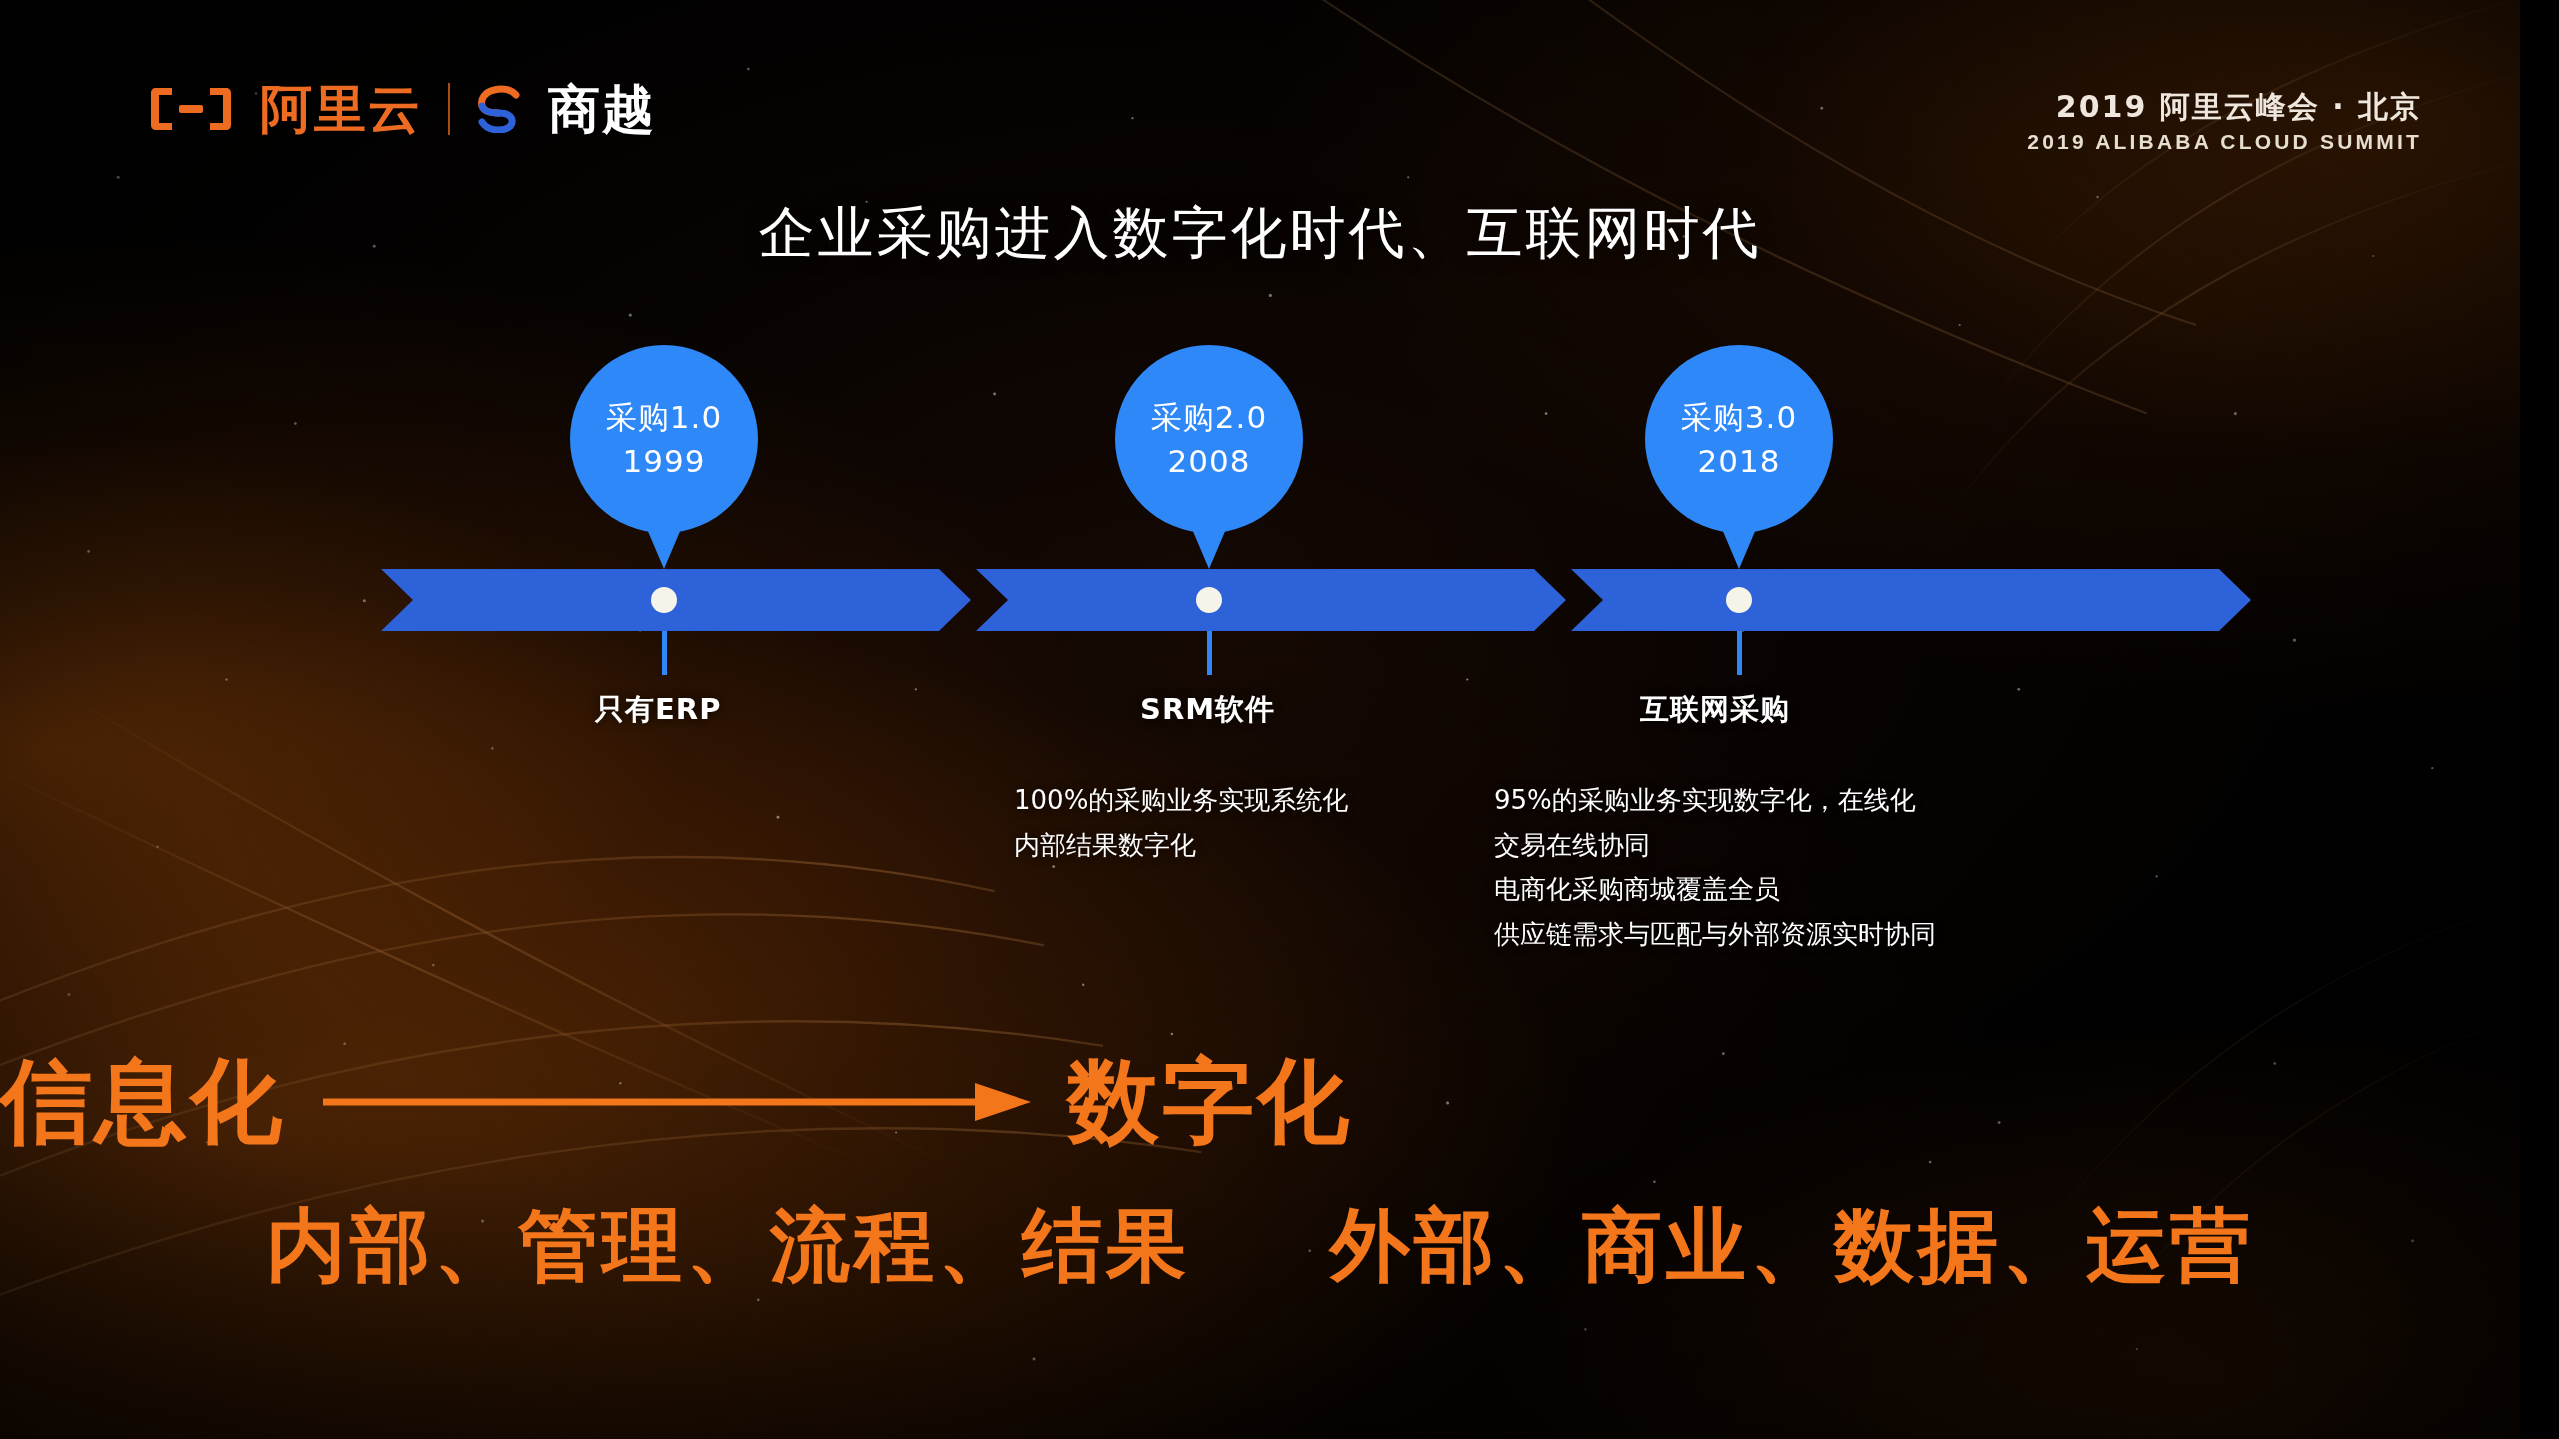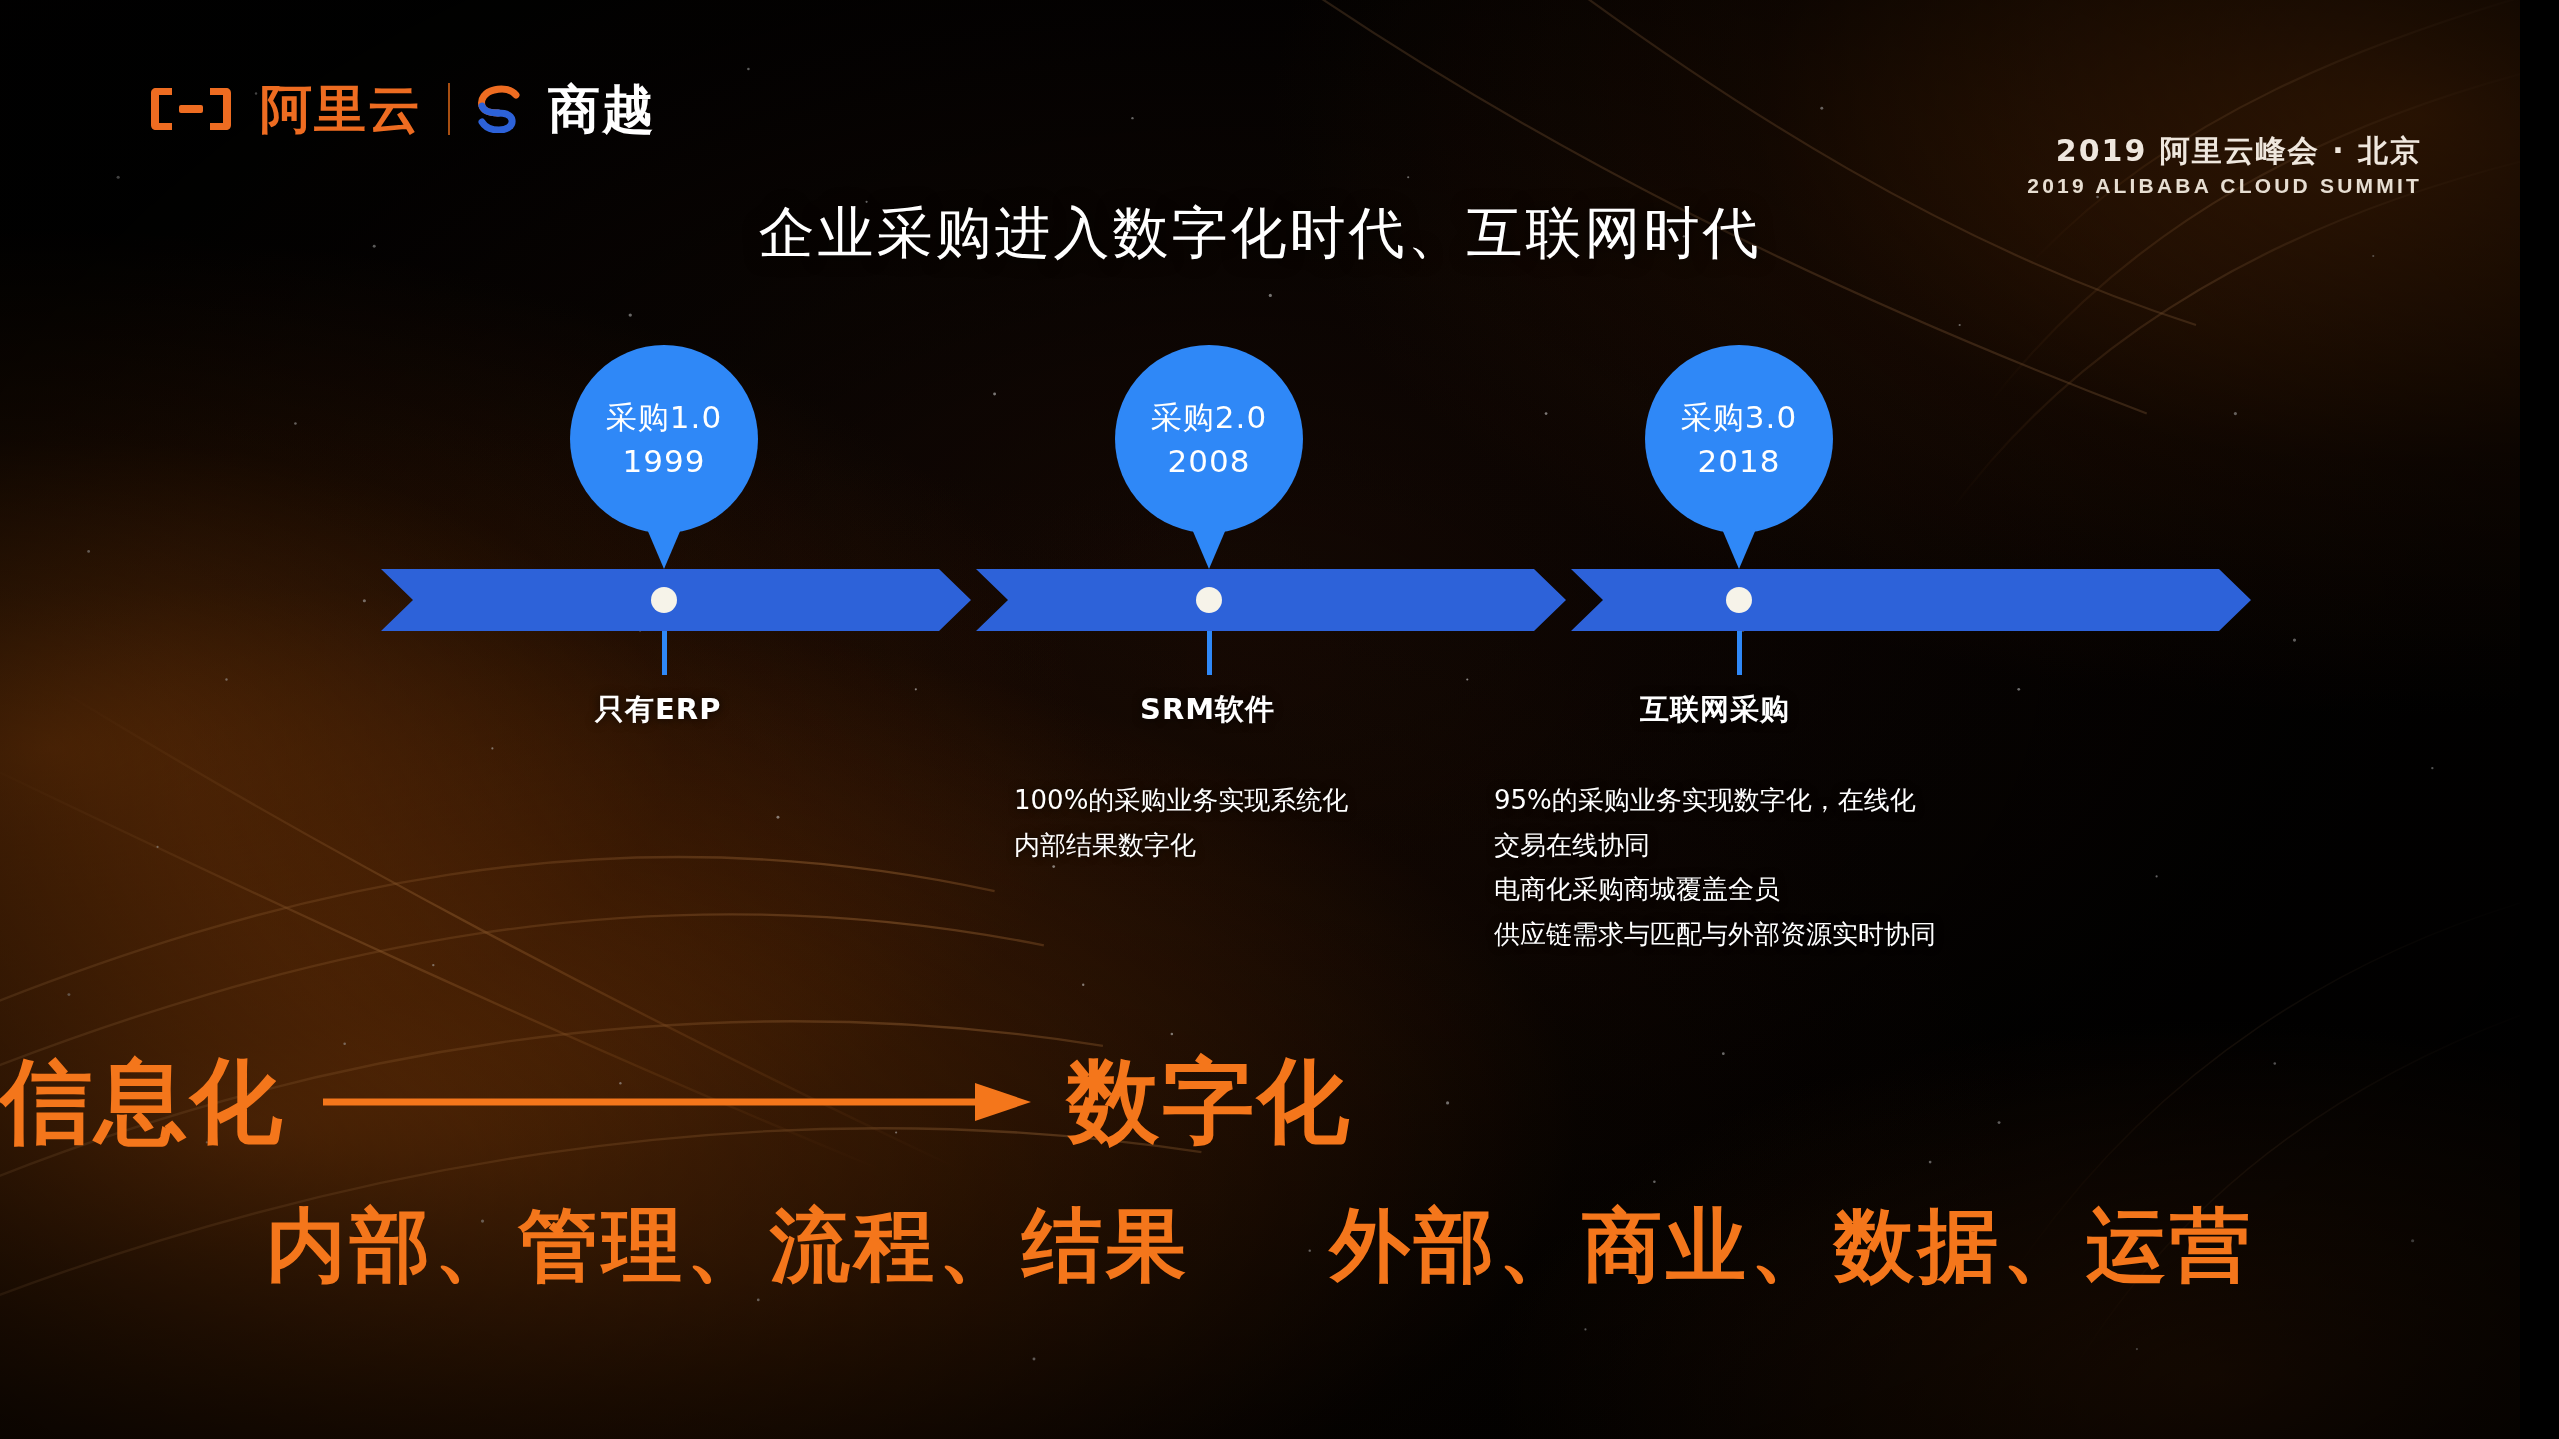--- a/index.html
+++ b/index.html
@@ -61,21 +61,20 @@
   .summit {
     position: absolute;
     right: 98px; top: 88px;
     text-align: right;
     color: #efe7de;
   }
   .summit-cn {
     font-size: 30px; font-weight: 700; letter-spacing: 2px;
     line-height: 1.25;
     font-family: "DejaVu Sans", "Liberation Sans", sans-serif;
-    margin-top: 44px;
   }
   .summit-en {
     font-size: 21px; font-weight: 700; letter-spacing: 3.2px;
     margin-top: 4px; color: #e7ded2;
   }
 
   
   .title {
     position: absolute;
     left: 0; right: 0; top: 196px;

